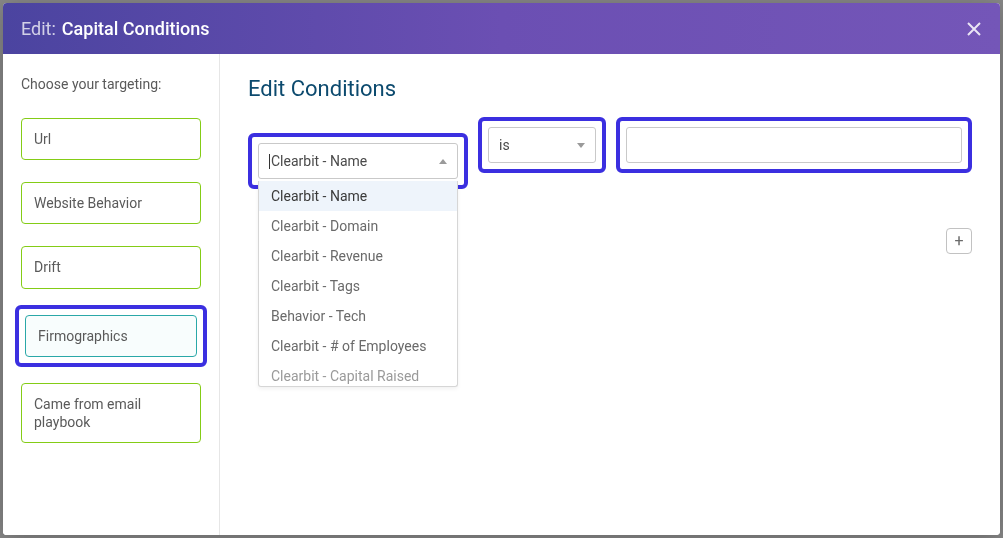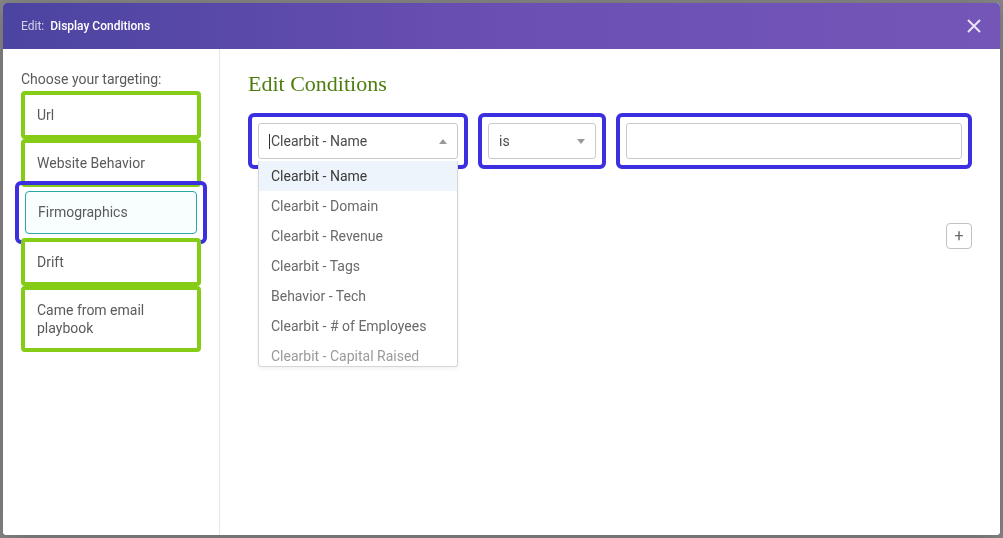--- a/index.html
+++ b/index.html
@@ -26,21 +26,21 @@
       flex-direction: column;
       box-shadow: 0 4px 24px rgba(0,0,0,0.25);
     }
     .modal-header {
       background: linear-gradient(90deg, #4b44a0 0%, #6b4fb3 50%, #7456b8 100%);
       color: #fff;
       padding: 15px 18px;
       display: flex;
       align-items: center;
       justify-content: space-between;
-      font-size: 12px;
+      font-size: 18px;
     }
     .modal-header .title-line {
       display: flex;
       gap: 6px;
       align-items: baseline;
     }
     .modal-header .label {
       color: rgba(255,255,255,0.75);
       font-weight: 400;
     }
@@ -68,40 +68,40 @@
       background: #fff;
       overflow: hidden;
       position: relative;
     }
     .sidebar {
       width: 247px;
       border-right: 1px solid #e6e6e6;
       padding: 22px 18px 18px 18px;
       display: flex;
       flex-direction: column;
-      gap: 0;
+      gap: 22px;
       background: #fff;
     }
     .sidebar-title {
       font-size: 14px;
       color: #5a5a5a;
       margin-bottom: 4px;
     }
     .target-item-wrap {
       padding: 0;
       border-radius: 6px;
     }
     .target-item-wrap.highlight {
       padding: 6px;
       margin: -6px;
       border: 4px solid #3b2fe0;
       border-radius: 6px;
     }
     .target-item {
-      border: 4px solid #84cc16;
+      border: 1px solid #84cc16;
       border-radius: 4px;
       padding: 11px 12px;
       font-size: 14px;
       color: #5a5a5a;
       cursor: pointer;
       background: #fff;
       line-height: 1.3;
     }
     .target-item.selected {
       border: 1px solid #2aa8a8;
@@ -127,24 +127,23 @@
       background: #2f3b46;
     }
     .main {
       flex: 1;
       padding: 22px 28px;
       position: relative;
       overflow: visible;
     }
     .main-title {
       font-size: 22px;
-      color: #4d7c0f;
+      color: #0c4a6e;
       font-weight: 400;
       margin-bottom: 16px;
-      font-family: Liberation Serif, serif;
     }
     .condition-row {
       display: flex;
       gap: 10px;
       align-items: flex-start;
     }
     .dropdown-frame {
       border: 4px solid #3b2fe0;
       border-radius: 6px;
       padding: 6px;
@@ -250,59 +249,59 @@
       margin-right:1px;
     }
   </style>
 </head>
 <body>
 
 <div class="modal">
   <div class="modal-header">
     <div class="title-line">
       <span class="label">Edit:</span>
-      <span class="value">Display Conditions</span>
+      <span class="value">Capital Conditions</span>
     </div>
     <div class="close-icon">
       <svg viewBox="0 0 16 16">
           <path d="M2 2 L14 14 M14 2 L2 14"></path>
         </svg>
     </div>
   </div>
 
   <div class="modal-body">
     <div class="sidebar">
       <div class="sidebar-title">Choose your targeting:</div>
 
       <div class="target-item-wrap">
         <div class="target-item">Url</div>
       </div>
       <div class="target-item-wrap">
         <div class="target-item">Website Behavior</div>
       </div>
+      <div class="target-item-wrap">
+        <div class="target-item">Drift</div>
+      </div>
       <div class="target-item-wrap highlight">
         <div class="target-item selected">Firmographics</div>
       </div>
       <div class="target-item-wrap">
-        <div class="target-item">Drift</div>
-      </div>
-      <div class="target-item-wrap">
         <div class="target-item">Came from email playbook</div>
       </div>
 
       <div class="sidebar-footer">
       </div>
     </div>
 
     <div class="main">
       <h2 class="main-title">Edit Conditions</h2>
 
       <div class="condition-row">
 
-        <div class="dropdown-frame" style="position:relative;">
+        <div class="dropdown-frame" style="position:relative;margin-top:16px;">
           <div class="field-select">
             <div class="select-box">
               <span><span class="field-cursor"></span><span>Clearbit - Name</span></span>
               <span class="caret up"></span>
             </div>
             <div class="dropdown-list">
               <div class="dropdown-option active">Clearbit - Name</div>
               <div class="dropdown-option">Clearbit - Domain</div>
               <div class="dropdown-option">Clearbit - Revenue</div>
               <div class="dropdown-option">Clearbit - Tags</div>

